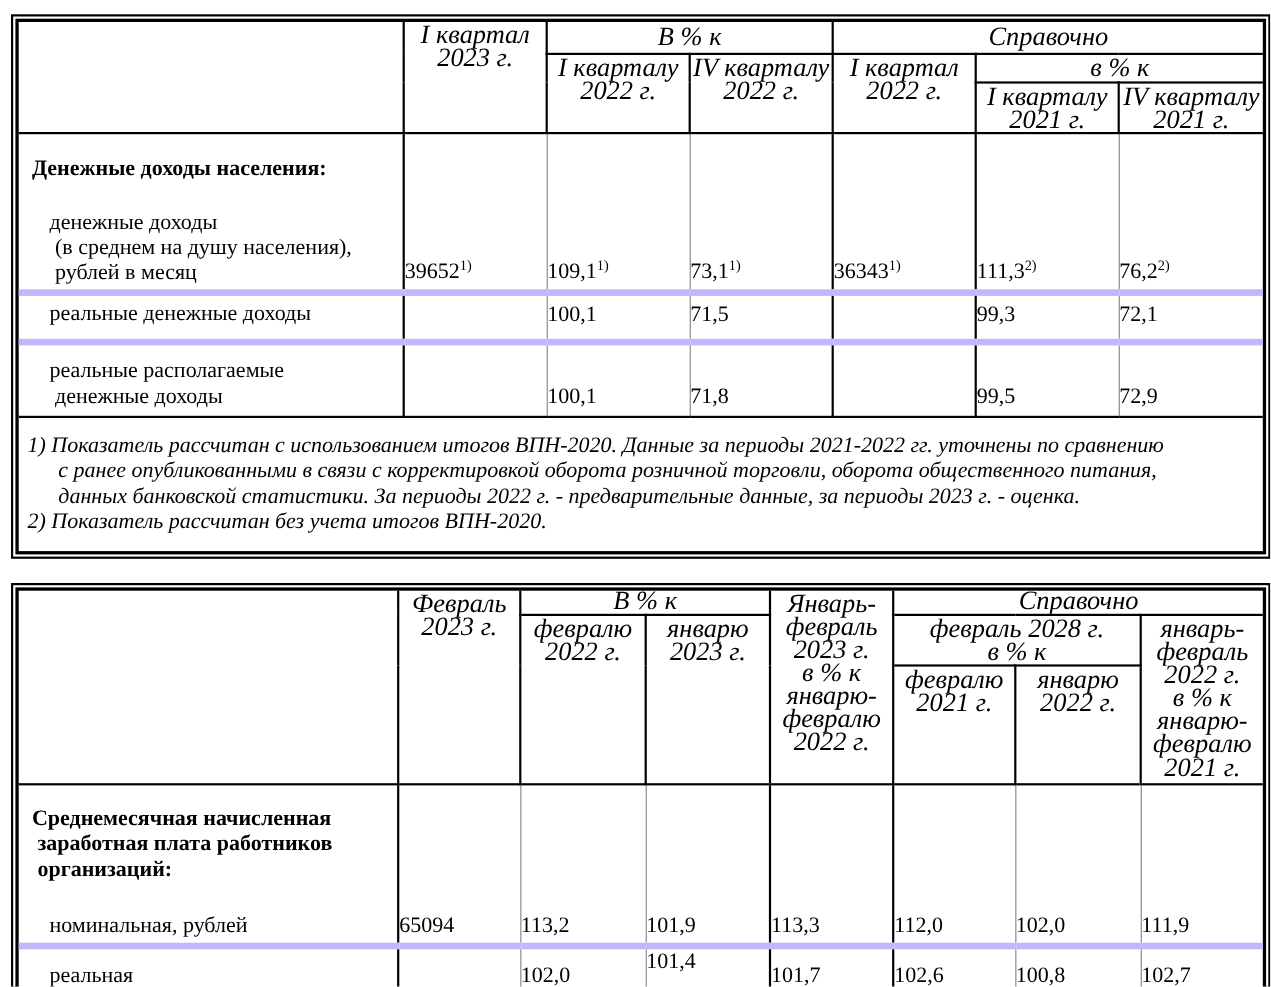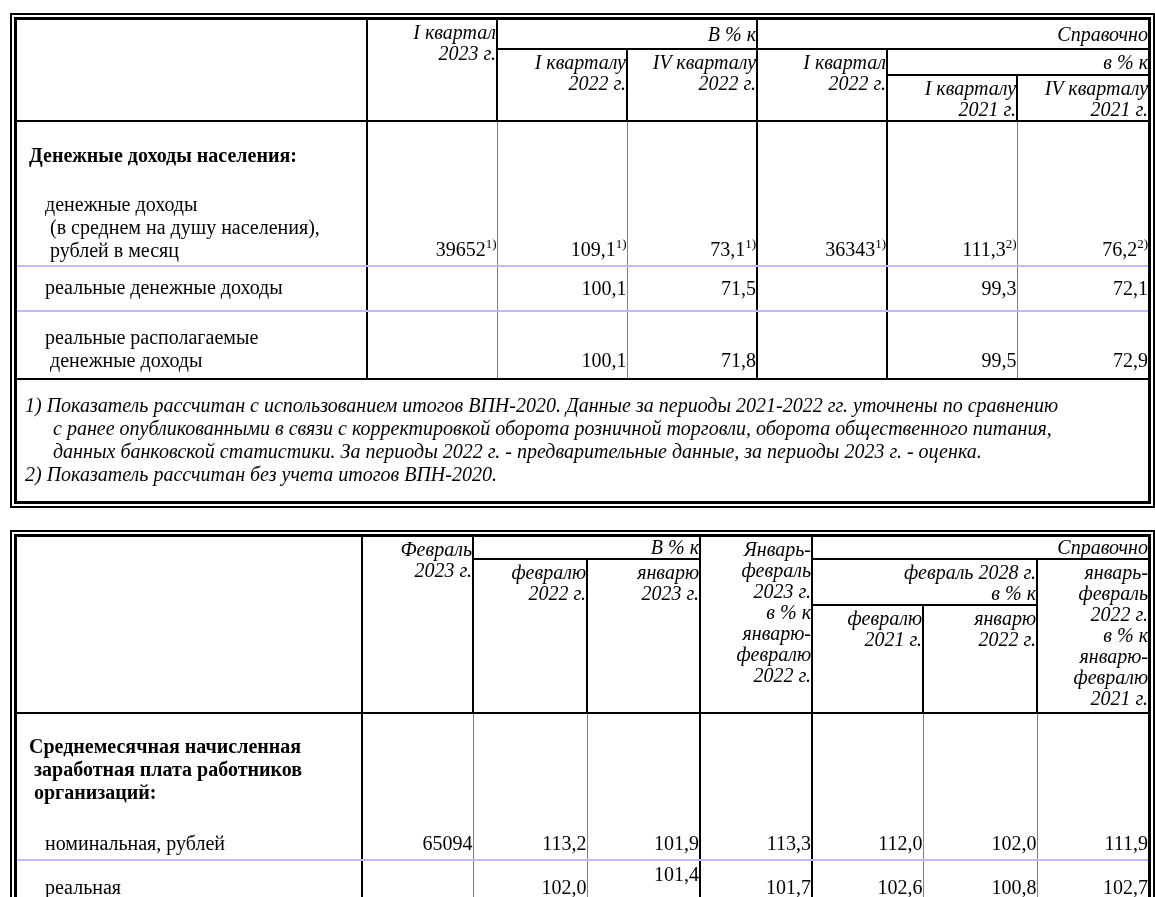--- a/index.html
+++ b/index.html
@@ -12,32 +12,32 @@
   .tblwrap{
     width:1137px;box-sizing:border-box;border:3px solid #000;
     box-shadow:0 0 0 2px #fff, 0 0 0 4px #000;
     background:#fff;
   }
   .tblwrap.first{margin-bottom:30px;}
   table{border-collapse:collapse;table-layout:fixed;width:1131px;}
   td{padding:0;margin:0;overflow:hidden;}
   
   .hd{
-    font-style:italic;text-align:right;vertical-align:top;
-    font-size:20px;line-height:21px;padding-top:2px;
+    font-style:italic;text-align:center;vertical-align:top;
+    font-size:24px;line-height:21px;padding-top:2px;
   }
   .hd.mid{vertical-align:middle;padding-top:0;}
   
   .brb{border-right:2px solid #000;}
   .brg{border-right:1px solid #808080;}
   .bbb{border-bottom:2px solid #000;}
-  .bbg{border-bottom:2px solid #c4b5fd;}
+  .bbg{border-bottom:6px solid #c4b5fd;}
   
   .lblcell{vertical-align:bottom;text-align:left;}
-  .v{vertical-align:bottom;text-align:right;}
+  .v{vertical-align:bottom;text-align:left;}
   sup{font-size:13px;line-height:0;vertical-align:super;}
   .pre{white-space:pre-line;}
   .boldlbl{font-weight:bold;padding-left:12px;}
   .sublbl{padding-left:28px;}
   .fncell{vertical-align:top;padding:14px 10px 4px 8px;font-style:italic;}
   .fn{margin:0;padding-left:28px;text-indent:-28px;white-space:pre-line;line-height:23px;}
 </style>
 </head>
 <body>
 

